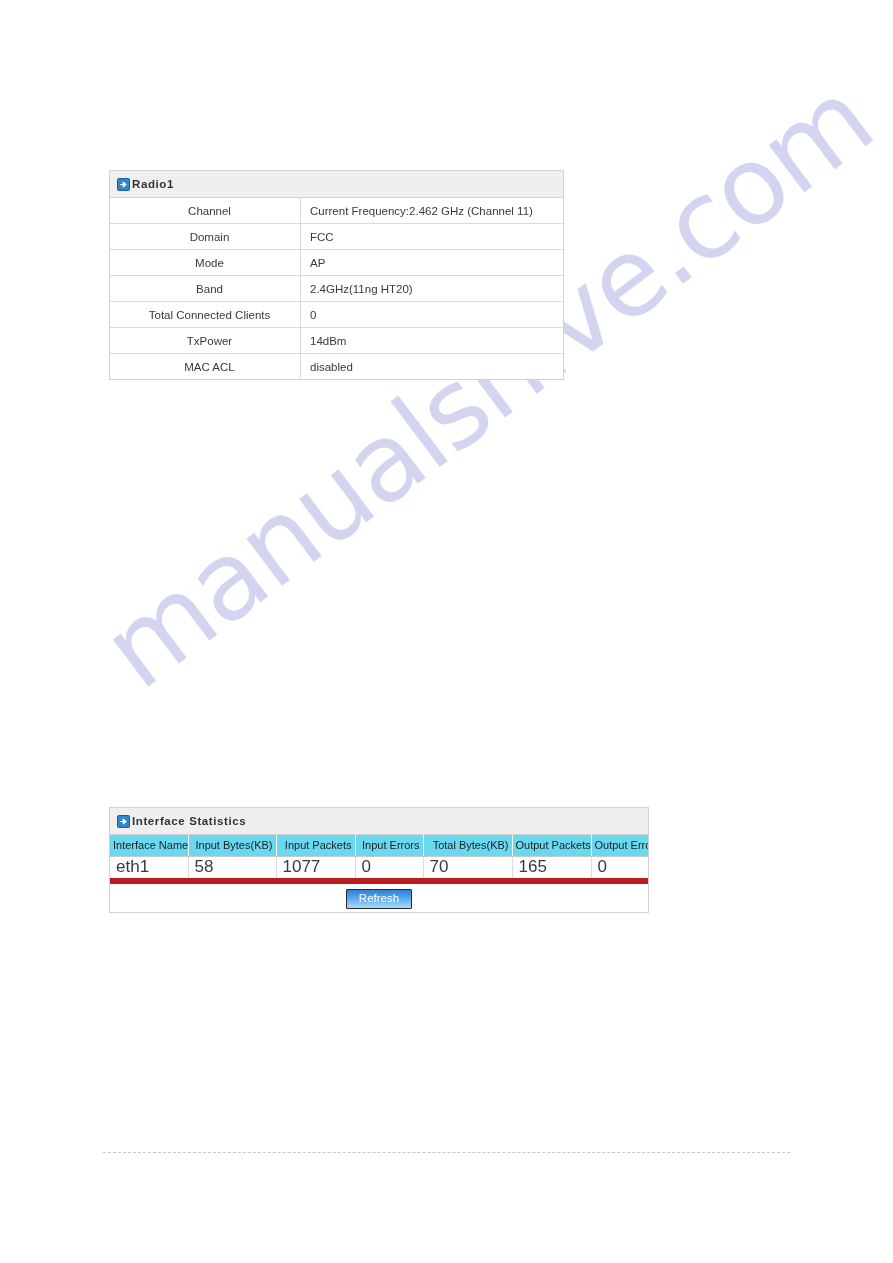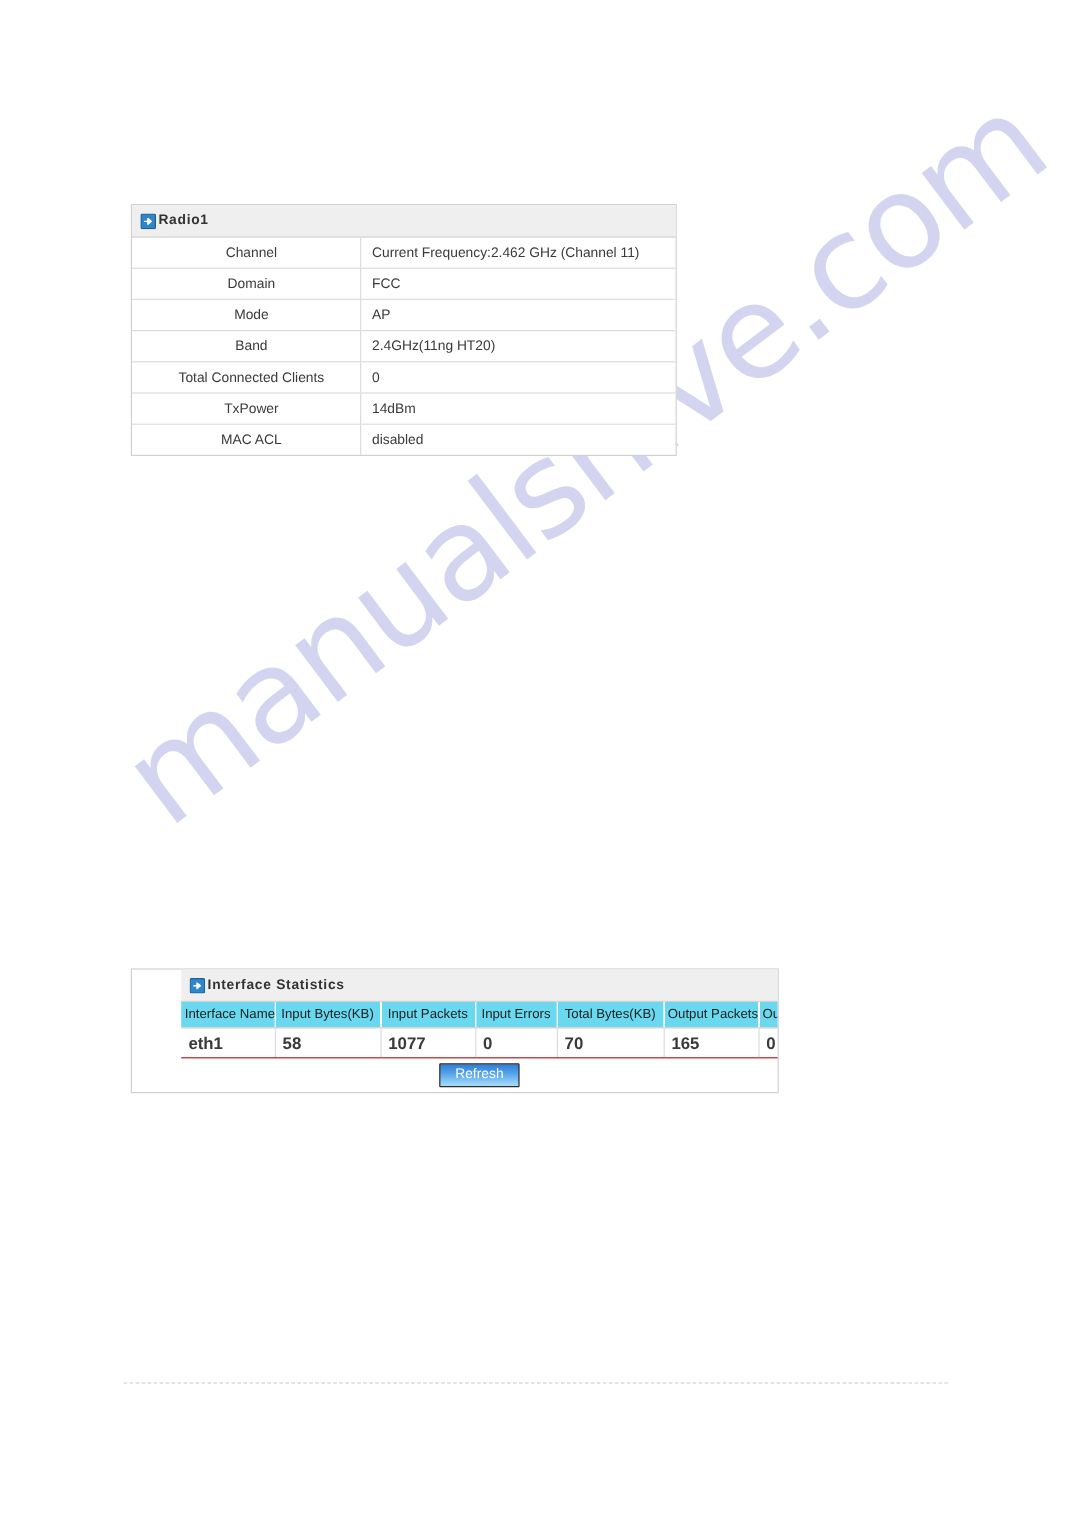--- a/index.html
+++ b/index.html
@@ -103,56 +103,54 @@
   }
   td.info-value {
     width: auto;
   }
 
   
   #ifstat-panel {
     left: 109px;
     top: 807px;
     width: 540px;
-    padding-left: 41px;
   }
   table.stats-table {
     border-collapse: collapse;
     width: 100%;
     table-layout: fixed;
   }
   table.stats-table th {
     background: #6ad9f0;
     color: #1d1d1d;
     font-size: 11px;
     font-weight: normal;
     height: 21px;
     padding: 0 3px;
-    text-align: center;
+    text-align: right;
     border-right: 1px solid #ffffff;
     border-bottom: 1px solid #c9c9c9;
     white-space: nowrap;
     overflow: hidden;
     box-sizing: border-box;
   }
   table.stats-table th:last-child {
     border-right: none;
   }
   table.stats-table td.stats-cell {
     height: 25px;
-    font-size: 14px;
+    font-size: 17px;
     color: #3a3a3a;
     padding: 0 0 0 6px;
     border-right: 1px solid #dcdcdc;
-    border-bottom: 1px solid #b91c1c;
+    border-bottom: 6px solid #b91c1c;
     vertical-align: middle;
     white-space: nowrap;
     overflow: hidden;
     box-sizing: border-box;
-    font-weight: bold;
   }
   table.stats-table td.stats-cell:last-child {
     border-right: none;
   }
   td.stats-footer {
     height: 28px;
     text-align: center;
     vertical-align: middle;
     padding: 0;
   }

